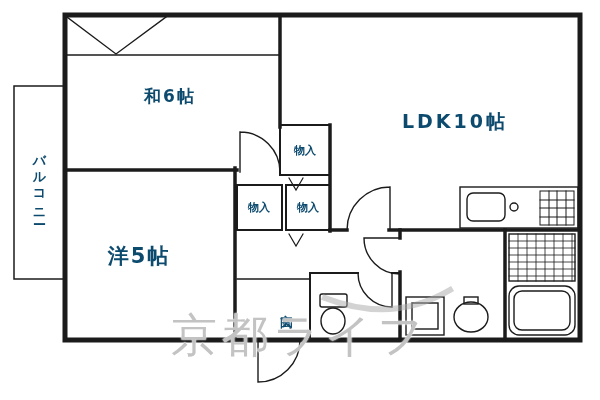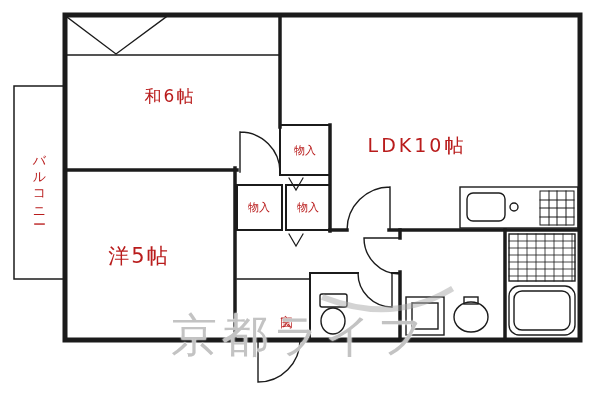--- a/index.html
+++ b/index.html
@@ -3,21 +3,21 @@
 <meta charset="utf-8">
 <style>
   html,body{margin:0;padding:0;background:#fff;}
   .stage{
     position:relative;width:600px;height:400px;background:#ffffff;
     font-family:"DejaVu Sans","Liberation Sans",sans-serif;overflow:hidden;
   }
   .linework{position:absolute;left:0;top:0;}
   .lbl{
     position:absolute;transform:translate(-50%,-50%);
-    color:#b91c1c;white-space:nowrap;font-weight:400;z-index:3;
+    color:#0c4a6e;white-space:nowrap;font-weight:700;z-index:3;
   }
   .v{writing-mode:vertical-rl;text-orientation:upright;letter-spacing:3px;}
   .watermark{
     position:absolute;transform:translate(-50%,-50%);
     font-size:46px;font-weight:400;letter-spacing:5px;
     color:rgba(158,158,158,0.62);
     text-shadow:0 0 2px #ffffff,0 0 1px #ffffff;
     z-index:5;white-space:nowrap;margin-top:48px;
   }
 </style>
@@ -134,21 +134,21 @@
       </g>
 
       <path d="M325,298 Q392,324 450,290" stroke="#a8a8a8" stroke-width="6" opacity="0.5" fill="none"></path>
     </g>
   </svg>
 
   <div class="lbl v" style="left:39px;top:183px;font-size:13px;">バルコニー</div>
 
   <div class="lbl" style="left:170px;top:96px;font-size:17px;letter-spacing:2px;">和6帖</div>
 
-  <div class="lbl" style="left:417px;top:122px;font-size:19px;letter-spacing:3px;margin-top:24px;">LDK10帖</div>
+  <div class="lbl" style="left:455px;top:122px;font-size:19px;letter-spacing:3px;">LDK10帖</div>
 
   <div class="lbl" style="left:305px;top:150px;font-size:11px;">物入</div>
 
   <div class="lbl" style="left:259px;top:207px;font-size:11px;">物入</div>
 
   <div class="lbl" style="left:308px;top:207px;font-size:11px;">物入</div>
 
   <div class="lbl" style="left:139px;top:256px;font-size:21px;letter-spacing:2px;">洋5帖</div>
 
   <div class="lbl v" style="left:286px;top:308px;font-size:12px;">玄関</div>

